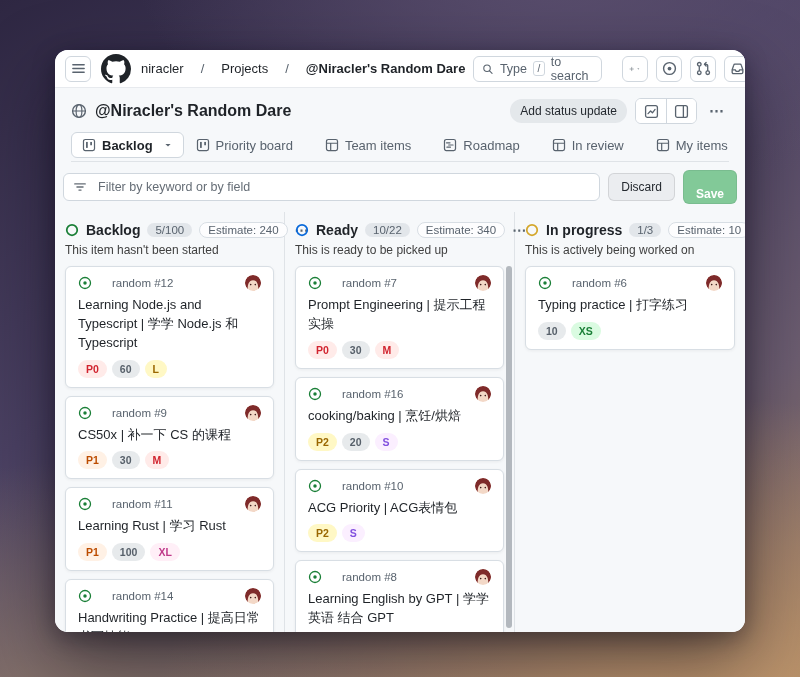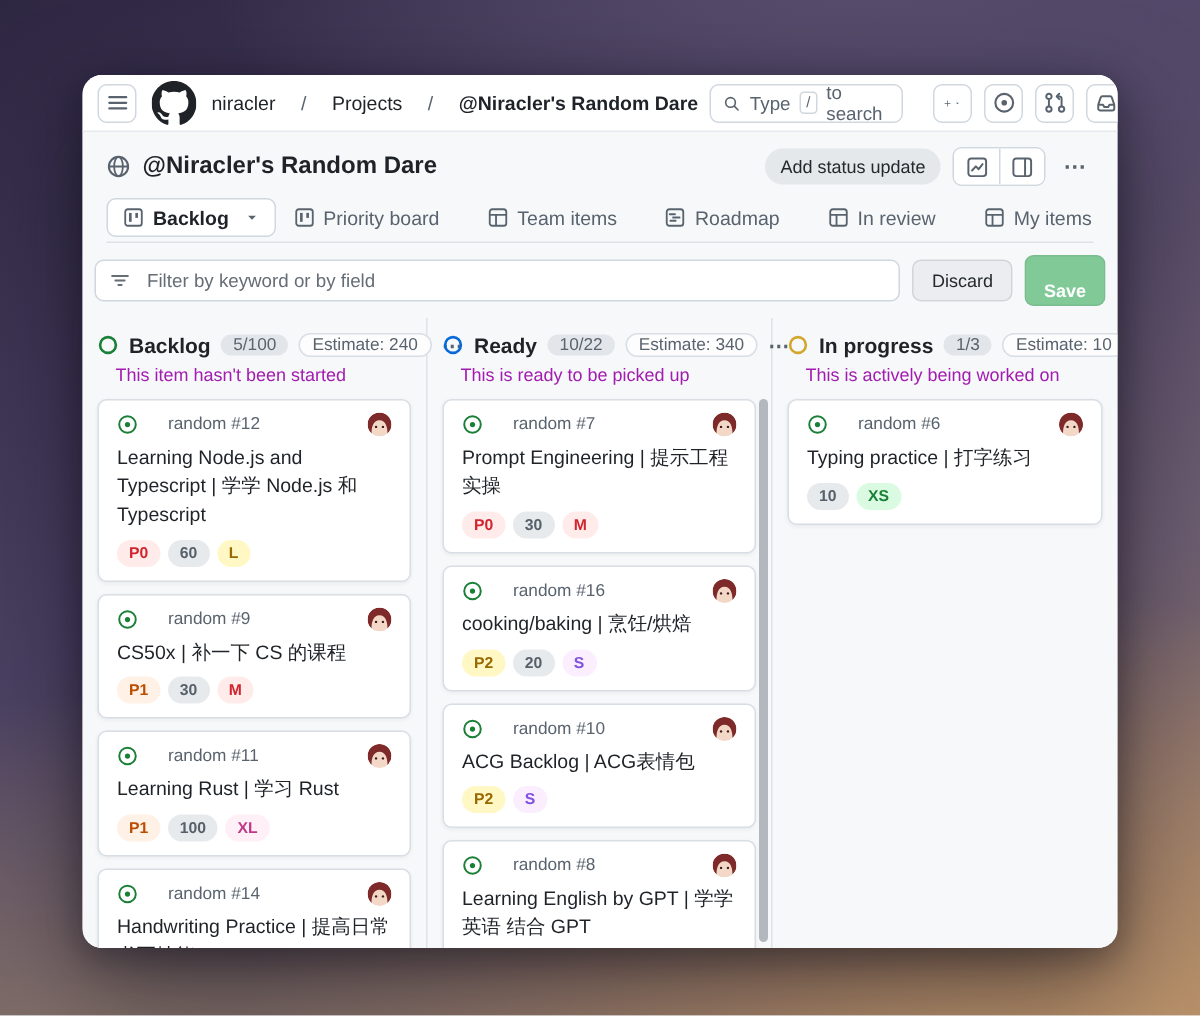--- a/index.html
+++ b/index.html
@@ -102,21 +102,21 @@
   .col-name{ font-size:14px; font-weight:700; color:#1f2328; white-space:nowrap; }
   .count-badge{
     font-size:11.5px; color:#59636e; background:rgba(175,184,193,.28);
     border-radius:10px; padding:1px 8px; white-space:nowrap;
   }
   .estimate-badge{
     font-size:11.5px; color:#59636e; background:#fdfdfe; border:1px solid #d8dee4;
     border-radius:10px; padding:1px 8px; white-space:nowrap;
   }
   .col-menu{ margin-left:auto; background:none; border:none; color:#59636e; font-size:14px; font-weight:700; cursor:pointer; letter-spacing:1px; }
-  .col-desc{ font-size:12px; color:#a21caf; margin:5px 0 9px 12px; }
+  .col-desc{ font-size:12px; color:#404040; margin:5px 0 9px 0; }
   .cards{ display:flex; flex-direction:column; gap:8px; }
 
   .card{
     background:#fff; border:1px solid #d8dee4; border-radius:6px; padding:8px 12px 9px 12px;
     box-shadow:0 1px 3px rgba(27,31,36,.06); cursor:pointer;
   }
   .card-meta{ display:flex; align-items:center; gap:20px; }
   .issue-ic{ color:#1a7f37; display:inline-flex; flex:0 0 auto; }
   .card-id{ font-size:11.5px; color:#59636e; }
   .card-meta .avatar{ margin-left:auto; }
@@ -555,21 +555,21 @@
                     <use href="#i-issue"></use>
                   </svg>
                 </span>
               <span class="card-id">random #10</span>
               <span class="avatar">
                   <svg width="16" height="16">
                     <use href="#i-avatar"></use>
                   </svg>
                 </span>
             </div>
-            <div class="card-title">ACG Backlog | ACG表情包</div>
+            <div class="card-title">ACG Priority | ACG表情包</div>
             <div class="card-labels">
               <span class="pill" data-variant="yellow">P2</span>
               <span class="pill" data-variant="purple">S</span>
             </div>
           </article>
 
           <article class="card">
             <div class="card-meta">
               <span class="issue-ic">
                   <svg width="14" height="14">

